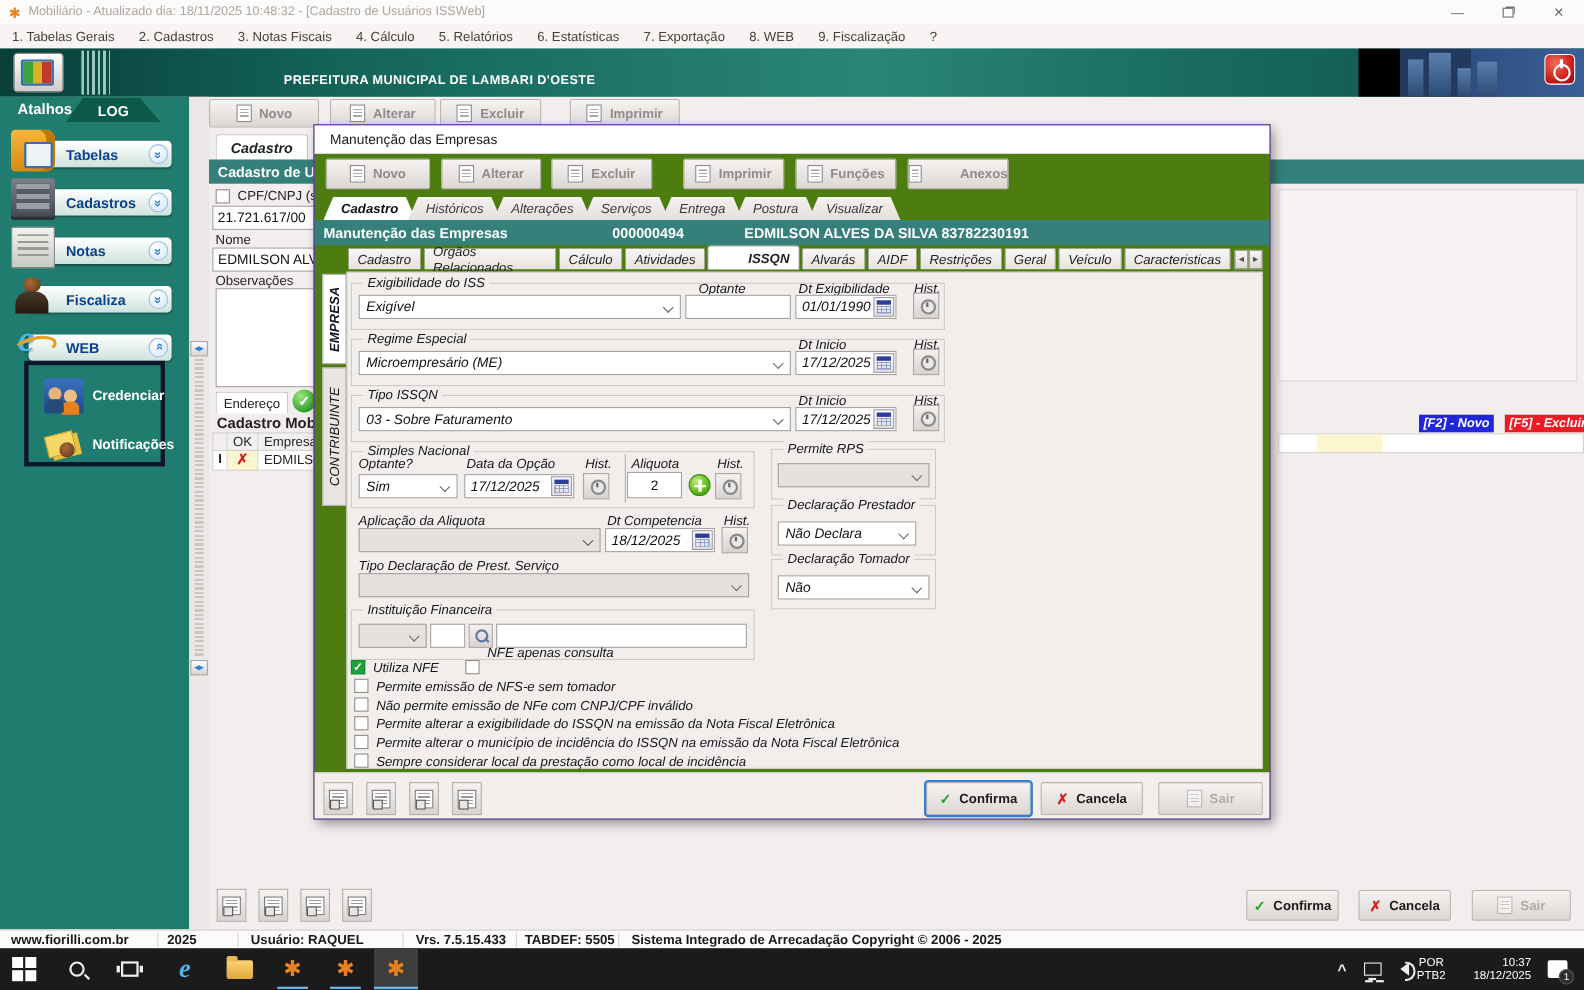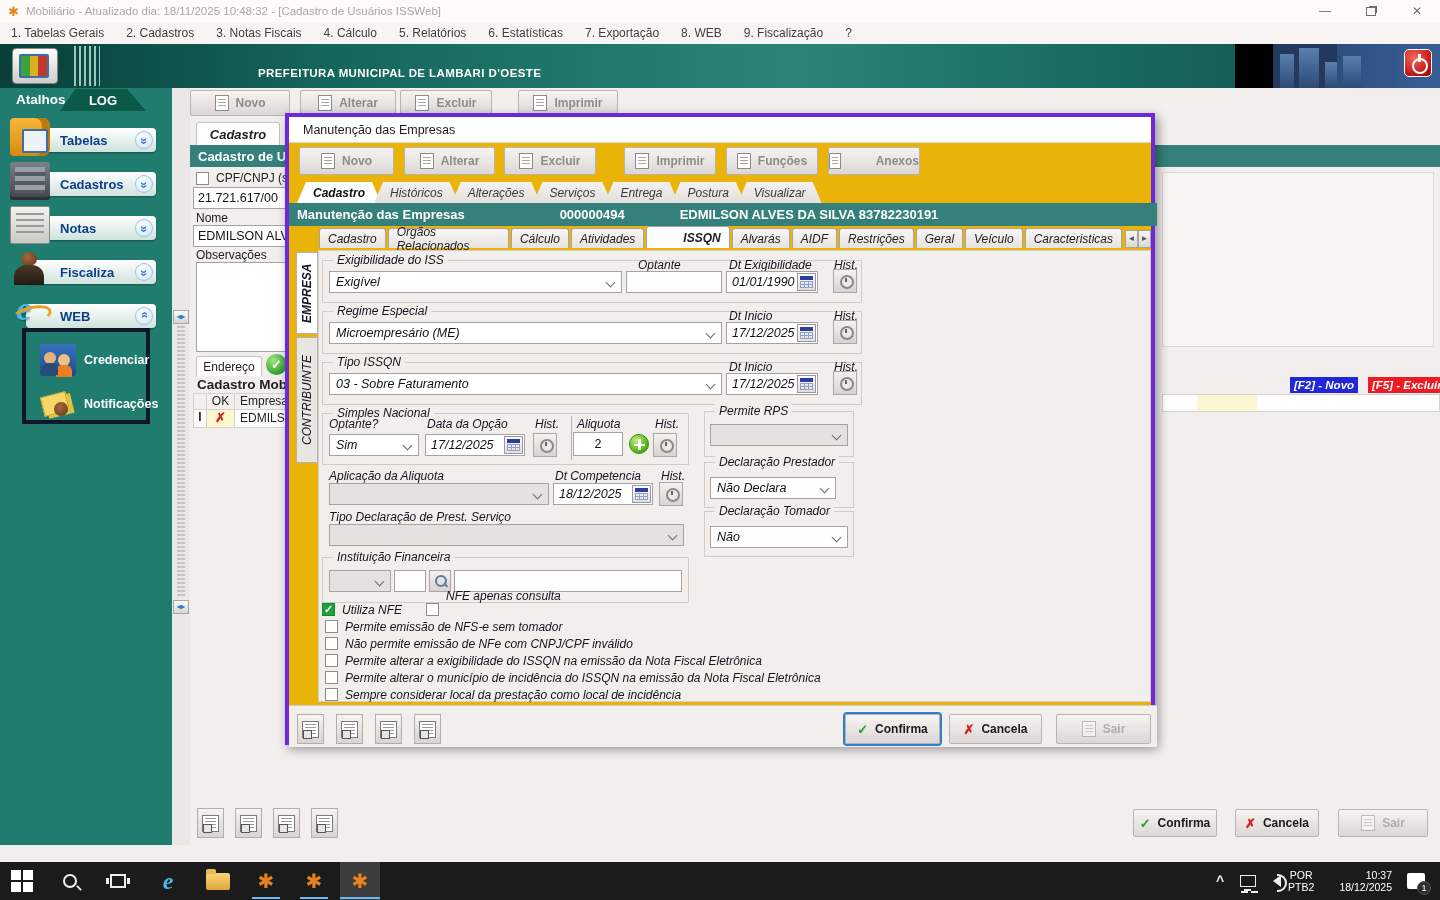--- a/index.html
+++ b/index.html
@@ -113,21 +113,21 @@
   .vtab { position:absolute; width:22px; border:1px solid #b5b1ae; writing-mode:vertical-rl; transform:rotate(180deg); display:flex; align-items:center; justify-content:center; font-size:12px; font-style:italic; color:#14141e; }
   .navbtn { position:absolute; width:27px; height:30px; background:linear-gradient(#f6f3f2,#d9d4d1); border:1px solid #b2aeab; display:flex; align-items:center; justify-content:center; }
   .grid-ico { position:relative; width:17px; height:17px; background:#fff; border:1px solid #7a7a7a; }
   .grid-ico::before { content:""; position:absolute; left:2px; top:2px; right:2px; height:10px; background:repeating-linear-gradient(#9a9a9a 0 1px,transparent 1px 3px); }
   .grid-ico::after { content:""; position:absolute; width:7px; height:7px; background:#e8e6e4; border:1px solid #555; bottom:-2px; }
 
   
   .teal-bar { background:#35807a; color:#fff; font-weight:bold; display:flex; align-items:center; }
 
   
-  .dialog { position:absolute; left:285px; top:113px; width:870px; height:632px; background:#eab308; border:4px solid #6d28d9; box-shadow:3px 4px 10px rgba(0,0,0,.4); }
+  .dialog { position:absolute; left:285px; top:113px; width:870px; height:632px; background:#4d7c0f; border:1px solid #6d28d9; box-shadow:3px 4px 10px rgba(0,0,0,.4); }
   .dlg-title { position:absolute; left:0; top:0; right:0; height:26px; background:#fff; border-bottom:1px solid #dcd8d5; display:flex; align-items:center; padding-left:14px; font-size:12.5px; color:#1a1a1a; }
   .content-panel { position:absolute; left:29px; top:133px; width:833px; height:452px; background:#f1eeec; border:1px solid #d2cecb; }
   .hotkey { position:absolute; height:16px; color:#fff; font-weight:bold; font-size:11.5px; font-style:italic; display:flex; align-items:center; padding:0 4px; white-space:nowrap; }
 
   
   .statusbar { position:absolute; left:0; top:845px; width:1440px; height:17px; background:#fcfafa; border-top:1px solid #cfcbc9; }
   .statusbar .seg { position:absolute; top:1px; font-size:12px; font-weight:bold; color:#1a1a1a; white-space:nowrap; }
   .statusbar .sep { position:absolute; top:2px; width:1px; height:13px; background:#d8d4d2; }
 
   
@@ -548,20 +548,33 @@
     <div class="abs btn3d dark-label" style="left:660px; top:597px; width:93px; height:30px;">
       <span class="glyph" style="color:#d81f1f;">✗</span>
       <span>Cancela</span>
     </div>
     <div class="abs btn3d" style="left:767px; top:597px; width:95px; height:30px; color:#b0acaa;">
       <span class="doc-ico" style="opacity:.5;"></span>
       <span>Sair</span>
     </div>
   </div>
 
+  <div class="statusbar">
+    <span class="seg" style="left:10px;">www.fiorilli.com.br</span>
+    <i class="sep" style="left:143px;"></i>
+    <span class="seg" style="left:152px;">2025</span>
+    <i class="sep" style="left:216px;"></i>
+    <span class="seg" style="left:228px;">Usuário: RAQUEL</span>
+    <i class="sep" style="left:366px;"></i>
+    <span class="seg" style="left:378px;">Vrs. 7.5.15.433</span>
+    <i class="sep" style="left:469px;"></i>
+    <span class="seg" style="left:477px;">TABDEF: 5505</span>
+    <i class="sep" style="left:562px;"></i>
+    <span class="seg" style="left:574px;">Sistema Integrado de Arrecadação Copyright © 2006 - 2025</span>
+  </div>
 
   <div class="taskbar">
     <div class="tb-active-bg" style="left:340px;"></div>
     <div class="tb-ico" style="left:10px;">
         <span class="win-logo">
           <i></i>
           <i></i>
           <i></i>
           <i></i>
         </span>

